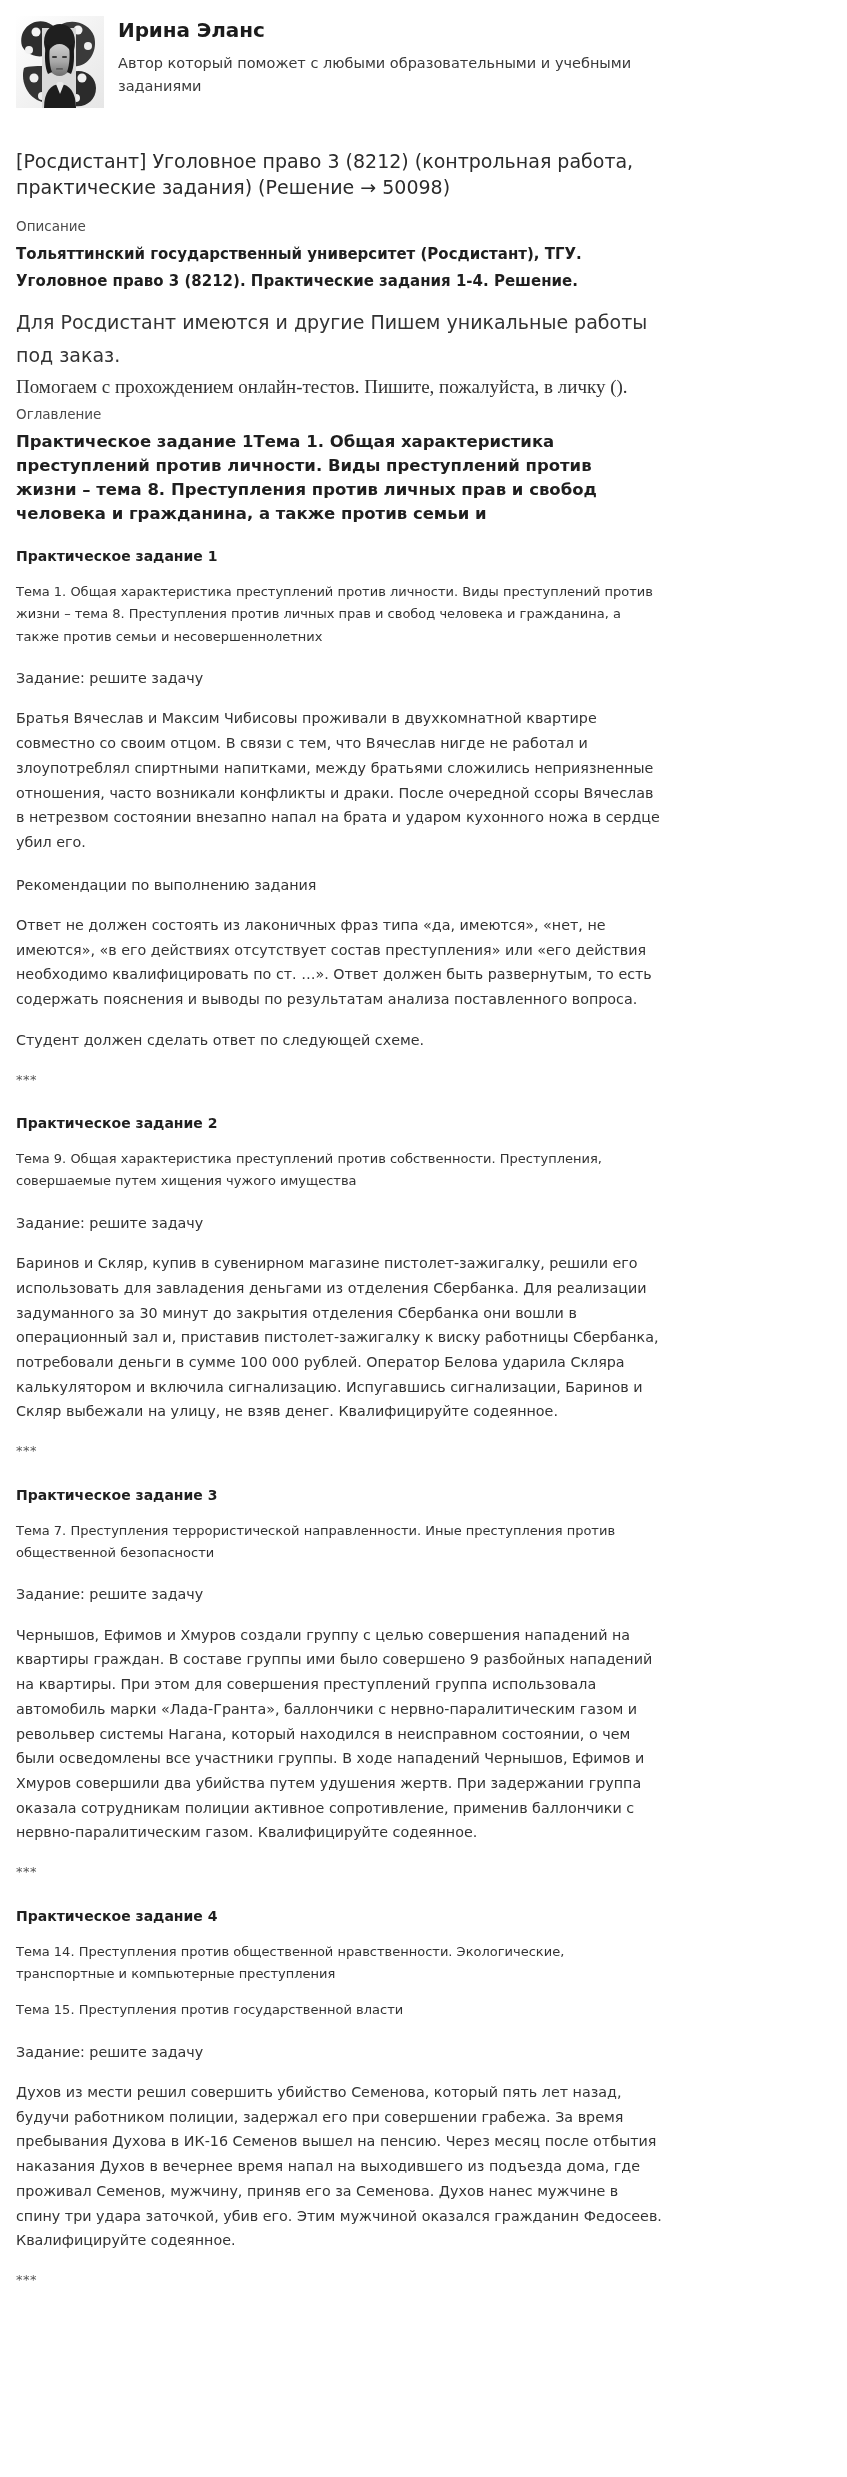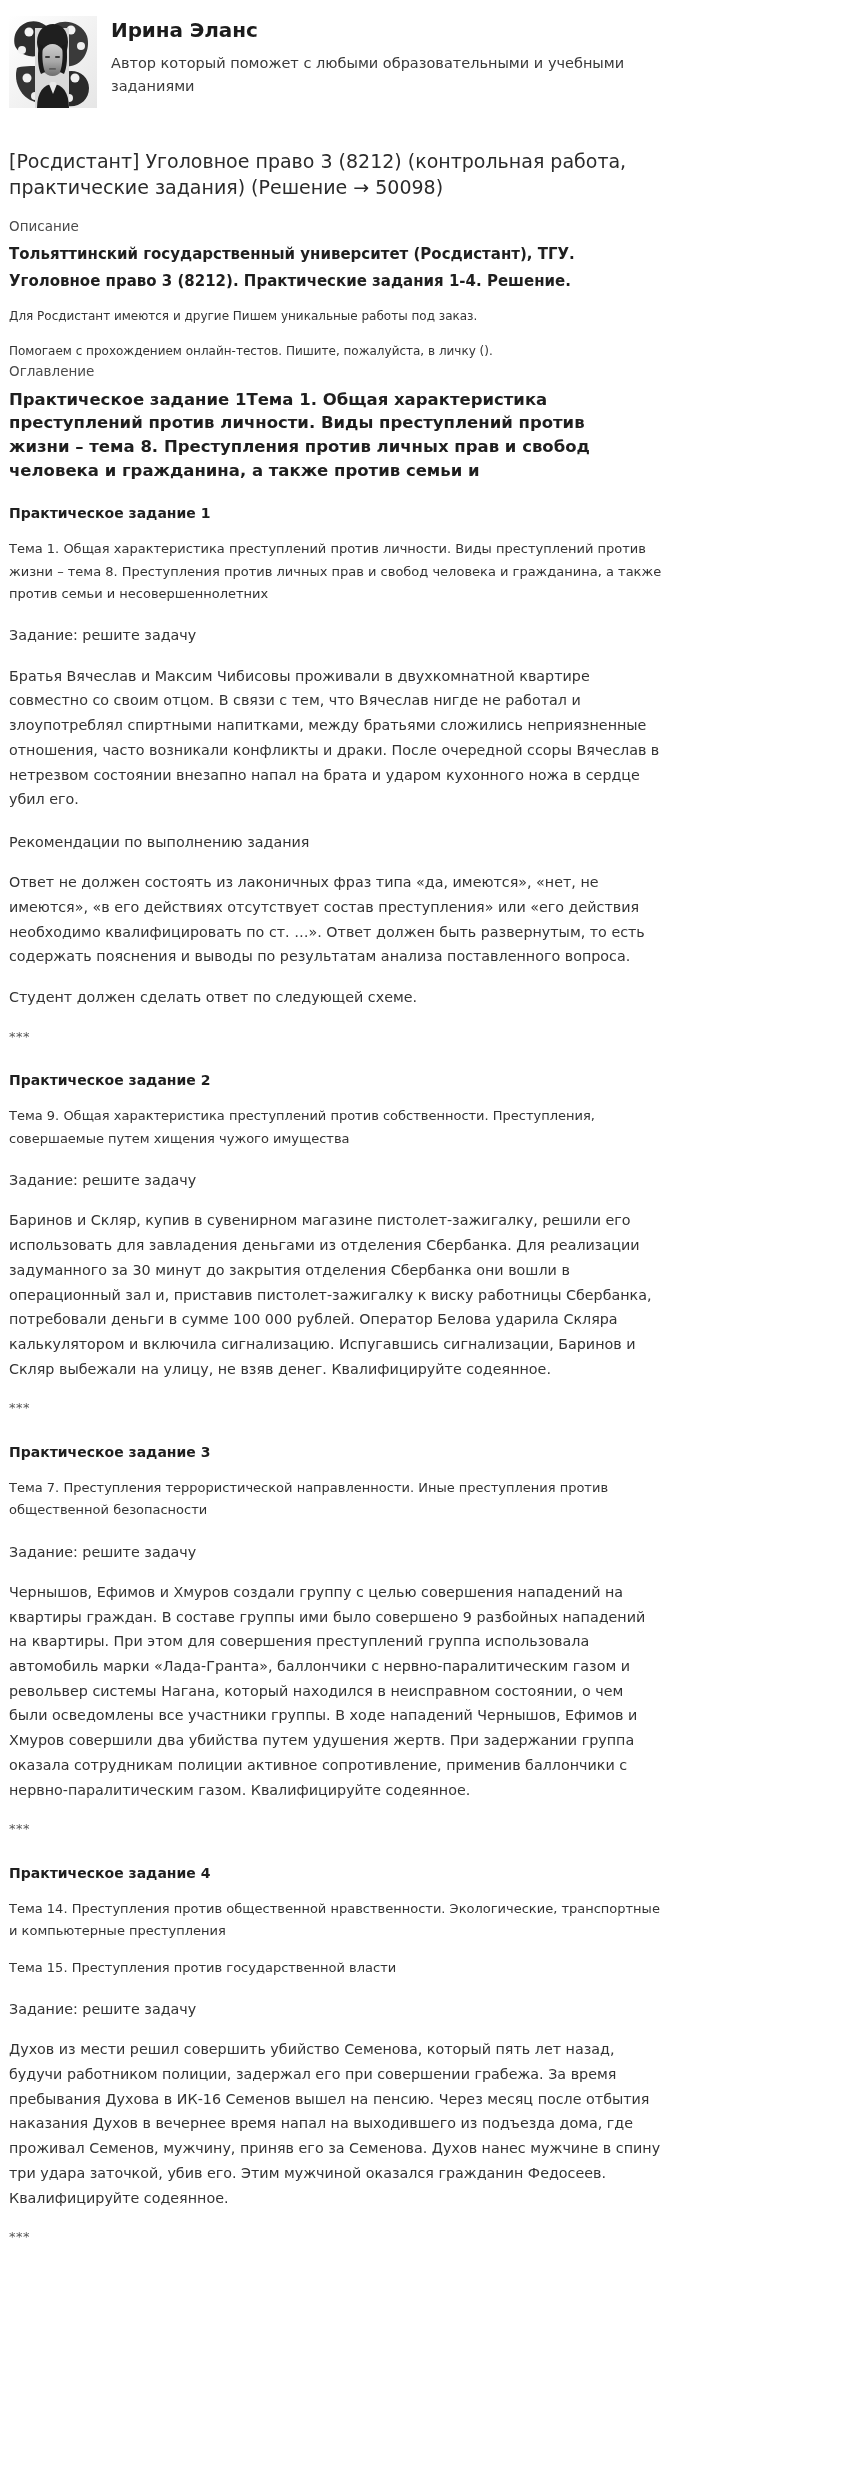--- a/index.html
+++ b/index.html
@@ -9,21 +9,21 @@
   }
   body {
     width: 847px;
     font-family: "DejaVu Sans", "Liberation Sans", sans-serif;
     color: #2b2b2b;
     -webkit-font-smoothing: antialiased;
   }
   .page {
     width: 672px;
     box-sizing: border-box;
-    padding: 10px 8px 24px 9px;
+    padding: 10px 8px 24px 16px;
   }
 
   
   .author-header {
     display: flex;
     align-items: flex-start;
     gap: 14px;
     padding: 6px 0 10px 0;
   }
   .avatar {
@@ -74,27 +74,27 @@
     margin: 0 0 6px 0;
   }
   .lead {
     font-size: 15px;
     font-weight: bold;
     line-height: 1.58;
     color: #1f1f1f;
     margin: 0 0 4px 0;
   }
   .para {
-    font-size: 12px;
+    font-size: 19px;
     line-height: 1.72;
     color: #333333;
     margin: 12px 0 0 0;
     max-width: 790px;
   }
-  .para.tight { margin-top: 14px; }
+  .para.tight { margin-top: 0; font-family: Liberation Serif, serif; }
   .toc-head {
     font-size: 16.5px;
     font-weight: bold;
     line-height: 1.45;
     color: #1f1f1f;
     margin: 4px 0 0 0;
     max-width: 620px;
   }
   .task-heading {
     font-size: 14px;

